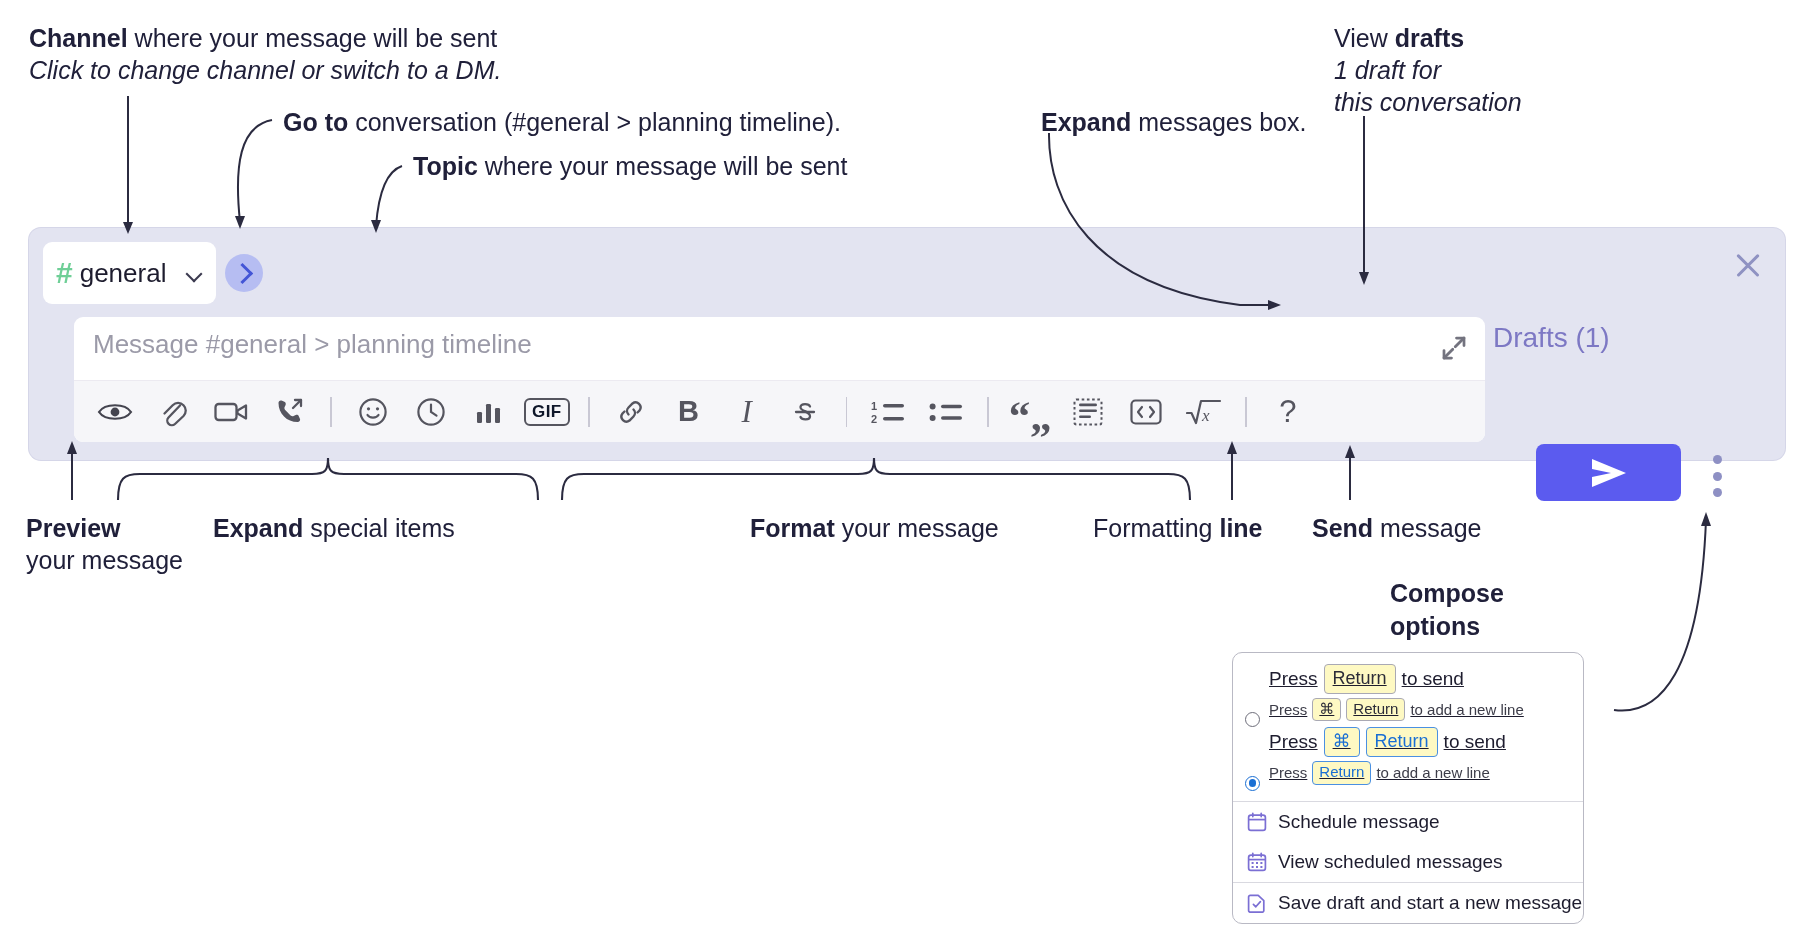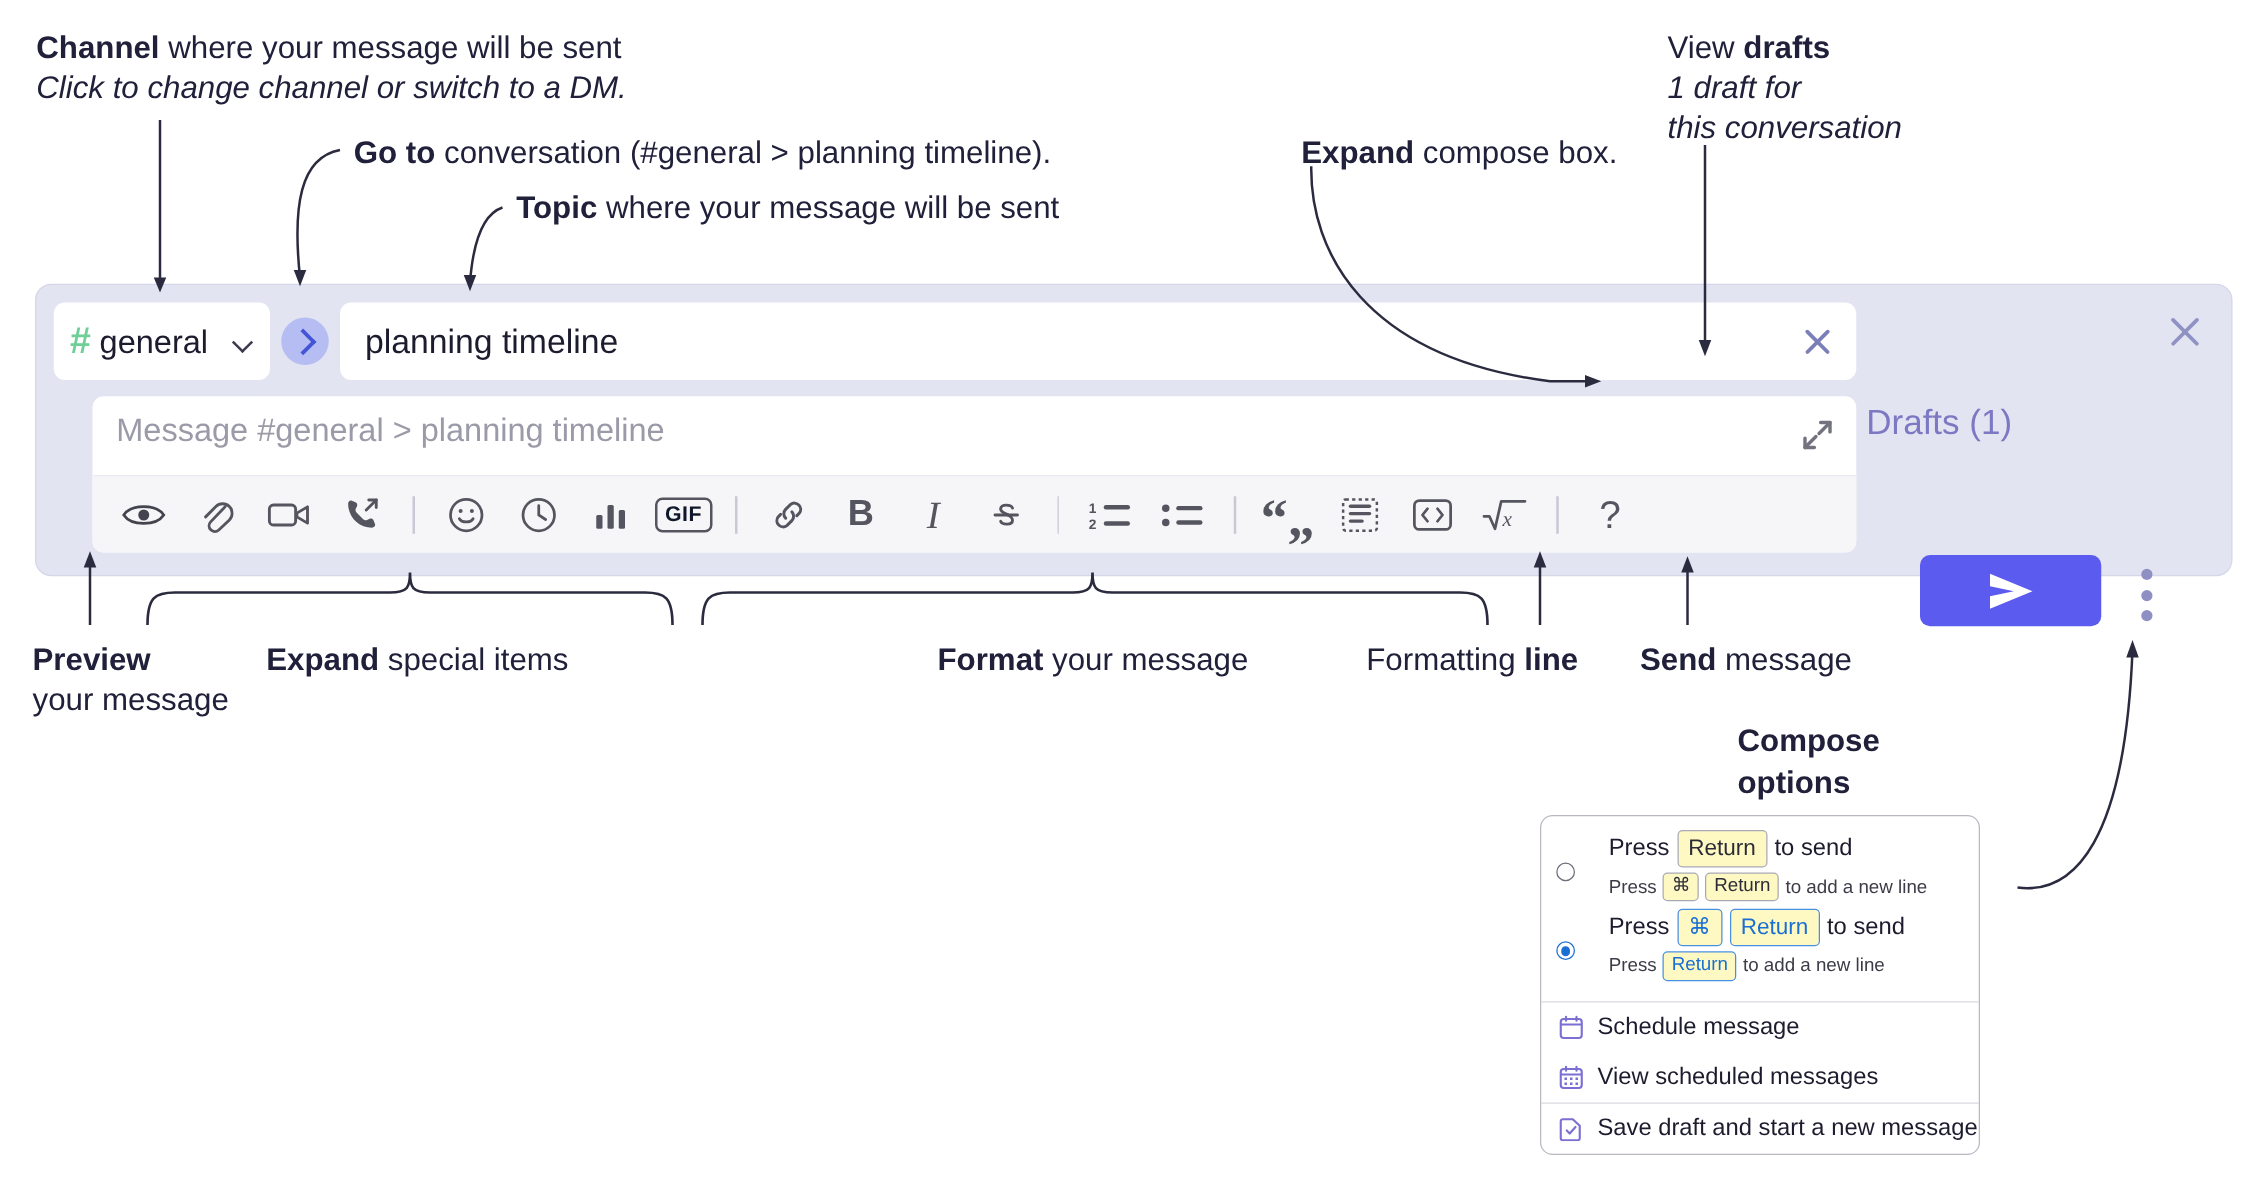--- a/index.html
+++ b/index.html
@@ -241,21 +241,21 @@
     left:1232px; top:652px;
     width:352px;
     background:#ffffff;
     border:1.6px solid #b9b9c4;
     border-radius:10px;
     box-sizing:border-box;
     padding:0;
     font-size:17px;
   }
   .opt-radio-group { padding:11px 12px 10px 12px; }
-  .opt-row { display:flex; align-items:center; gap:27px; }
+  .opt-row { display:flex; align-items:flex-end; gap:9px;text-decoration:underline; }
   .radio {
     width:15px; height:15px; border-radius:50%;
     border:1.8px solid #6e6e7a;
     flex:none; margin-top:4px;
     box-sizing:border-box;
     background:#fff;
     position:relative;
     cursor:pointer;
   }
   .radio.on { border-color:#1a6fd4; }
@@ -304,21 +304,21 @@
 
   <div class="anno" style="left:283px; top:106px;">
     <b>Go to</b><span> conversation (#general &gt; planning timeline).</span>
   </div>
 
   <div class="anno" style="left:413px; top:150px;">
     <b>Topic</b><span> where your message will be sent</span>
   </div>
 
   <div class="anno" style="left:1041px; top:106px;">
-    <b>Expand</b><span> compose box.</span>
+    <b>Expand</b><span> messages box.</span>
   </div>
 
   <div class="anno" style="left:1334px; top:22px;">
     <span class="ln"><span>View </span><b>drafts</b></span>
     <span class="ln"><i>1 draft for</i></span>
     <span class="ln"><i>this conversation</i></span>
   </div>
 
   <div class="anno" style="left:26px; top:512px;">
     <span class="ln"><b>Preview</b></span>
@@ -356,24 +356,20 @@
       <div id="channel-chip">
         <span class="hash">#</span>
         <span class="cname">general</span>
         <span class="chev-down"></span>
       </div>
 
       <div id="goto-button">
         <span class="chev-right"></span>
       </div>
 
-      <div id="topic-field">
-        <input id="topic-value" type="text" value="planning timeline" style="">
-        <span class="x-icon"></span>
-      </div>
     </div>
 
     <div id="message-body">
       <div id="message-input">Message #general &gt; planning timeline</div>
 
       <div id="expand-button">
         <svg width="30" height="30" viewBox="0 0 24 24" fill="none" stroke="#73737f" stroke-width="2.2" stroke-linecap="round" stroke-linejoin="round">
           <polyline points="14,4 20,4 20,10"></polyline>
           <line x1="20" y1="4" x2="13" y2="11"></line>
           <polyline points="10,20 4,20 4,14"></polyline>

